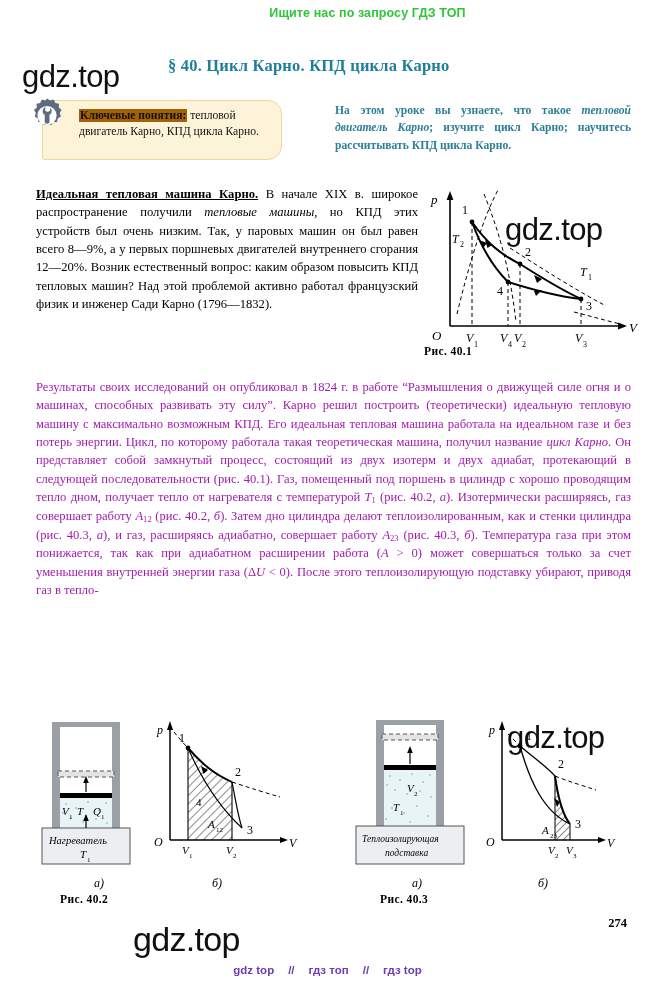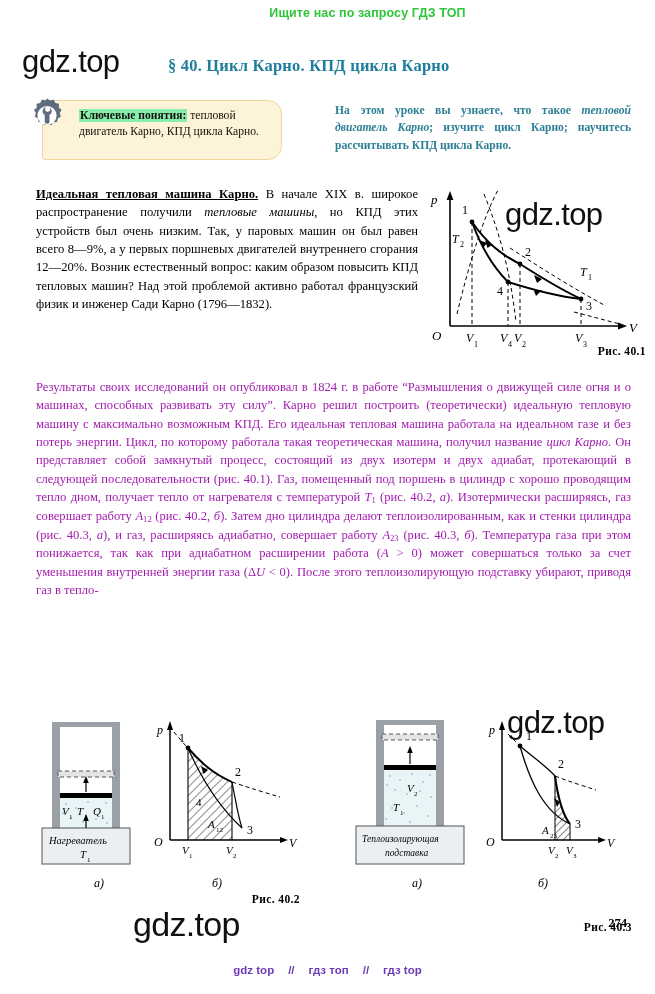--- a/index.html
+++ b/index.html
@@ -24,20 +24,21 @@
   }
 
   
   .wm {
     position:absolute;
     font-family:"Liberation Sans","DejaVu Sans",sans-serif;
     color:#101010;
     font-weight:400;
     white-space:nowrap;
     pointer-events:none;
+    margin-top:15px;
   }
   .wm-tl { left:22px; top:44px; font-size:31px; letter-spacing:-0.6px; }
   .wm-mid { left:505px; top:197px; font-size:31px; letter-spacing:-0.6px; }
   .wm-fig3 { left:507px; top:705px; font-size:31px; letter-spacing:-0.6px; }
   .wm-bot { left:133px; top:905px; font-size:34px; letter-spacing:-0.7px; }
 
   
   .sec-title {
     position:absolute; left:168px; top:56px;
     font-size:16.5px; font-weight:bold;
@@ -52,21 +53,21 @@
     width:240px; min-height:60px;
     background:#fdf3d8;
     border:1px solid #f0d79a;
     border-radius:3px 14px 14px 3px;
     padding:7px 10px 8px 36px;
     font-size:11.6px; line-height:1.42;
     color:#15120c;
   }
   .keybox .kc-term {
     font-weight:bold;
-    background:#86efac;
+    background:#a16207;
     padding:0 1px;
   }
   .gear {
     position:absolute; left:27px; top:96px;
     width:40px; height:40px; z-index:3;
   }
 
   
   .intro {
     position:absolute; left:335px; top:102px; width:296px;
@@ -90,42 +91,42 @@
     color:#a21caf; text-align:justify;
   }
   .body-col i, .body-full i { font-style:italic; }
   .bold { font-weight:bold;text-decoration:underline; }
   sub { font-size:0.68em; vertical-align:-0.28em; }
 
   
   .fig1 { position:absolute; left:424px; top:186px; width:222px; height:170px; }
   .figcap {
     font-family:"Liberation Serif","DejaVu Serif",serif;
-    font-size:11.5px; font-weight:bold; text-align:right;
+    font-size:11.5px; font-weight:bold; text-align:left;
     letter-spacing:0.4px;
   }
   .fig1-cap { position:absolute; left:424px; top:345px; width:222px; }
 
   
   .figrow { position:absolute; top:718px; left:0; width:655px; height:200px; }
   .fig2-wrap { position:absolute; left:36px; top:0;  width:290px; height:160px; }
   .fig3-wrap { position:absolute; left:352px; top:0; width:298px; height:160px; }
 
   .sublabel {
     position:absolute;
     font-family:"Liberation Serif","DejaVu Serif",serif;
     font-style:italic; font-size:12px; color:#000;
   }
   .fig2-a { left:94px;  top:876px; }
   .fig2-b { left:212px; top:876px; }
   .fig3-a { left:412px; top:876px; }
   .fig3-b { left:538px; top:876px; }
 
   .fig2-cap { position:absolute; left:60px;  top:893px; width:240px; }
-  .fig3-cap { position:absolute; left:392px; top:893px; width:240px;margin-top:28px; }
+  .fig3-cap { position:absolute; left:380px; top:893px; width:240px; }
 
   
   .pageno {
     position:absolute; right:28px; top:916px;
     font-size:12.5px; font-weight:bold; color:#000;
     font-family:"Liberation Serif","DejaVu Serif",serif;
   }
 
   
   .footer {

